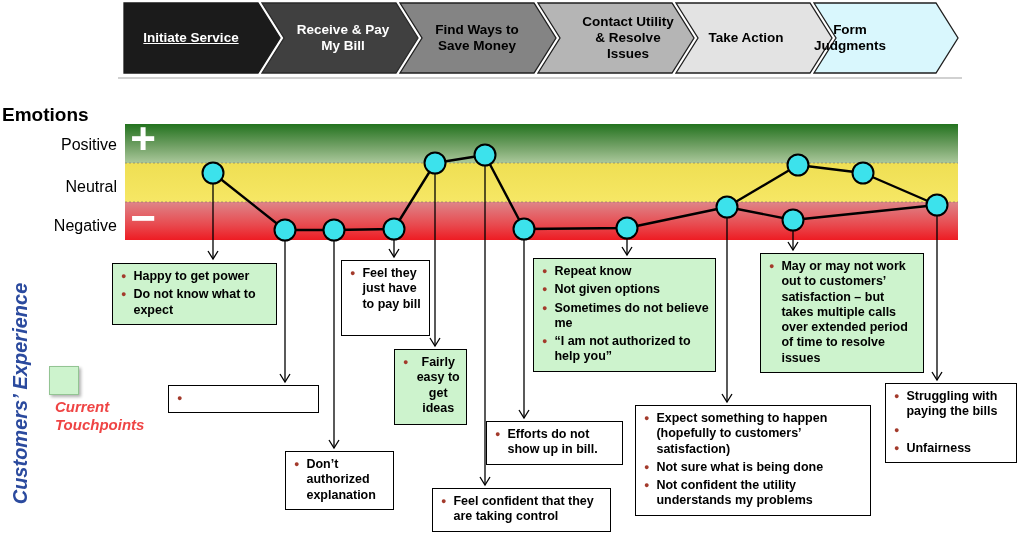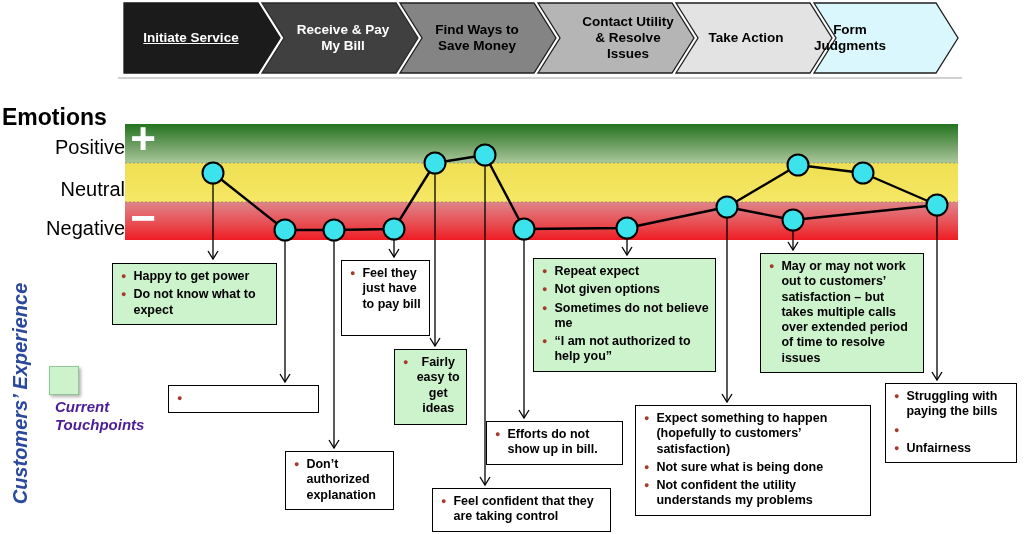--- a/index.html
+++ b/index.html
@@ -2,37 +2,37 @@
 <html><head>
 <meta charset="utf-8">
 <style>
   html,body{margin:0;padding:0;background:#fff;}
   #stage-root{position:relative;width:1024px;height:534px;background:#fff;overflow:hidden;
     font-family:"Liberation Sans",sans-serif;color:#000;}
   svg{position:absolute;left:0;top:0;}
   .stage-label{position:absolute;top:3px;height:70px;display:flex;align-items:center;justify-content:center;
     text-align:center;font-weight:bold;font-size:13.5px;line-height:1.18;color:#000;}
   .stage-label.light{color:#fff;}
-  .hdr-emotions{position:absolute;left:2px;top:104px;font-size:23px;font-weight:bold;}
-  .level-label{position:absolute;left:12px;width:113px;text-align:right;font-size:20px;}
+  .hdr-emotions{position:absolute;left:2px;top:104px;font-size:19px;font-weight:bold;}
+  .level-label{position:absolute;left:4px;width:113px;text-align:right;font-size:16px;}
   .band-sign{position:absolute;width:36px;height:44px;display:flex;align-items:center;justify-content:center;
     color:#fff;font-weight:bold;font-size:44px;}
   .box{position:absolute;border:1.6px solid #000;background:#fff;padding:5px 5px 3px 3px;
     font-size:12.5px;font-weight:bold;line-height:1.22;}
   .box.green{background:#cdf3cd;}
   .bullet-row{display:flex;margin-bottom:3px;}
   .bullet{color:#a33a2b;font-size:9px;line-height:1.7;padding:0 7px 0 5px;flex:0 0 auto;}
   .box.center .bullet-row{justify-content:center;}
   .box.center .btext{text-align:center;}
   .vertical-label{position:absolute;left:-110px;top:382px;width:260px;text-align:center;
     transform:rotate(-90deg);font-weight:bold;font-style:italic;font-size:20px;color:#2b4a9e;}
   .legend-swatch{position:absolute;left:49px;top:366px;width:28px;height:27px;background:#cdf3cd;
     border:1px solid #93c493;box-shadow:2px 2px 3px rgba(0,0,0,.3);}
   .legend-label{position:absolute;left:55px;top:398px;font-weight:bold;font-style:italic;
-    font-size:15px;line-height:1.2;white-space:pre-line;color:#4c1d95;}
+    font-size:15px;line-height:1.2;white-space:pre-line;color:#ef4444;}
 </style>
 </head>
 <body>
 
 <div id="stage-root">
 
   <svg width="1024" height="534" viewBox="0 0 1024 534">
     <defs>
       <linearGradient id="gGreen" x1="0" y1="0" x2="0" y2="1">
         <stop offset="0" stop-color="#23731f"></stop>
@@ -176,21 +176,21 @@
   <div class="box" style="left:432px;top:488px;width:169px;">
     <div class="bullet-row">
         <span class="bullet">●</span>
         <span class="btext">Feel confident that they are taking control</span>
       </div>
   </div>
 
   <div class="box green" style="left:533px;top:258px;width:173px;">
     <div class="bullet-row">
         <span class="bullet">●</span>
-        <span class="btext">Repeat expect</span>
+        <span class="btext">Repeat know</span>
       </div>
     <div class="bullet-row">
         <span class="bullet">●</span>
         <span class="btext">Not given options</span>
       </div>
     <div class="bullet-row">
         <span class="bullet">●</span>
         <span class="btext">Sometimes do not believe me</span>
       </div>
     <div class="bullet-row">

